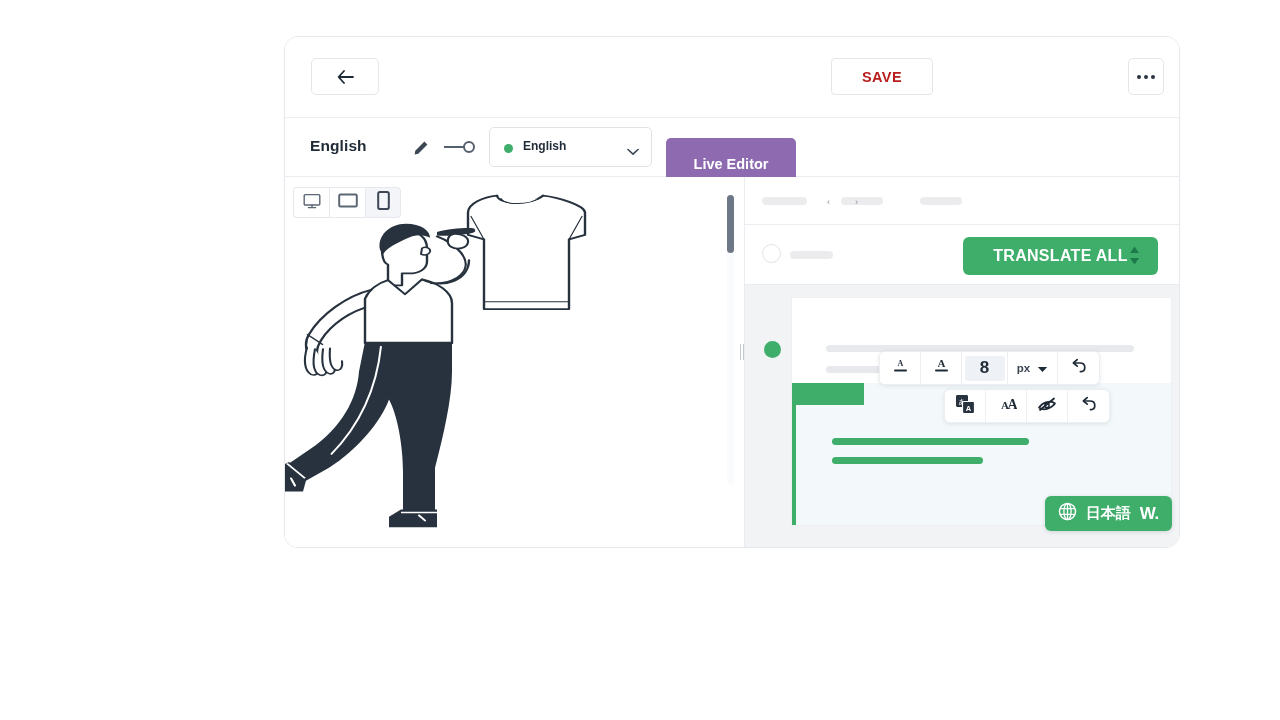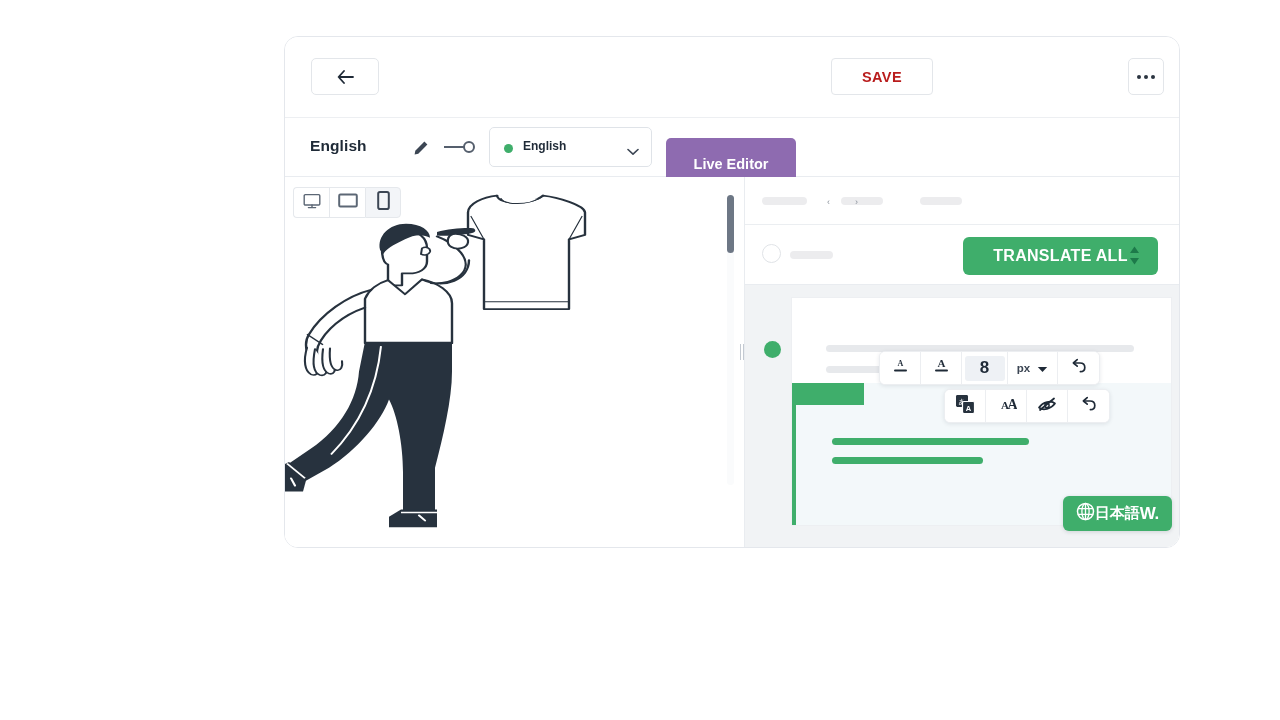--- a/index.html
+++ b/index.html
@@ -166,21 +166,21 @@
     width: 40px; height: 25px; background:#eef1f5; border-radius:3px;
     display:flex; align-items:center; justify-content:center;
     font-size:17px; font-weight:bold; color:#1f2a37;
   }
   .px-lab { font-size:11.5px; font-weight:bold; color:#3c4654; }
 
   .lang-badge {
     position: absolute; right: 7px; bottom: 17px;
     height: 35px; padding: 0 13px; border-radius: 6px;
     background: #3fae6b; color:#fff; cursor:pointer;
-    display:flex; align-items:center; 
+    display:flex; align-items:center; gap:9px;
     box-shadow: 0 1px 4px rgba(20,30,45,.15);
   }
   .lang-badge .jp { font-size:15px; font-weight:bold; }
   .lang-badge .wm { font-size:17px; font-weight:bold; letter-spacing:-.3px; }
 </style>
 </head>
 <body>
 
 <div class="stage">
 

